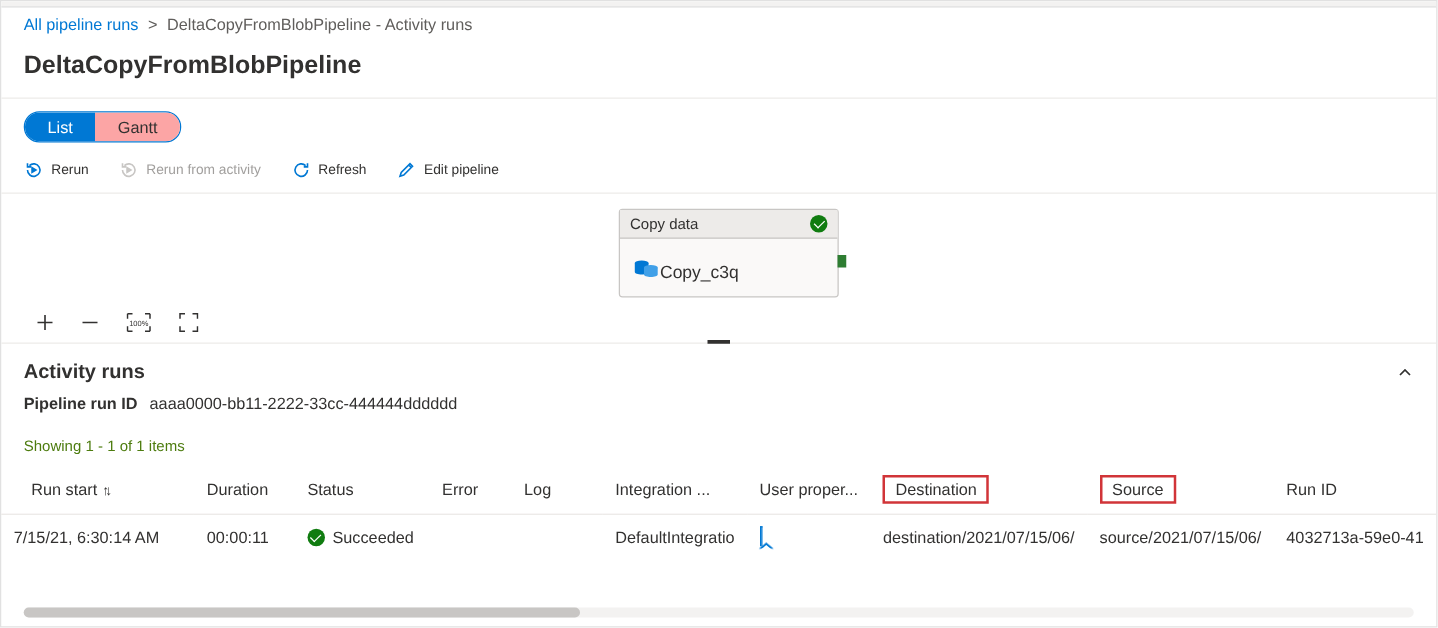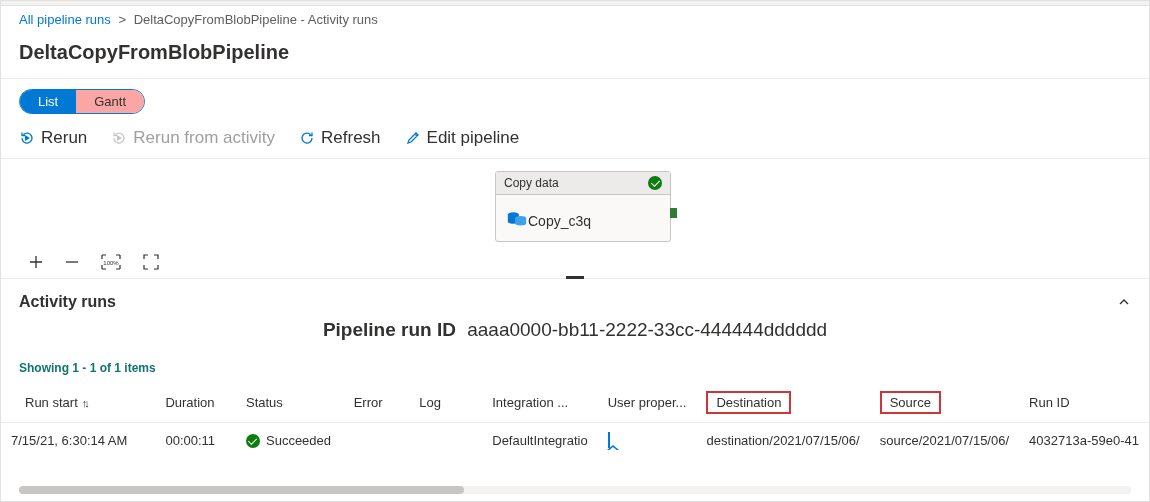--- a/index.html
+++ b/index.html
@@ -48,21 +48,21 @@
     display: flex;
     gap: 24px;
     padding: 6px 18px 10px;
     align-items: center;
     border-bottom: 1px solid #edebe9;
   }
   .toolbar-item {
     display: flex;
     align-items: center;
     gap: 6px;
-    font-size: 17px;
+    font-size: 11px;
     cursor: pointer;
     color: #323130;
     justify-content: space-between;
   }
   .toolbar-item.disabled { color: #a19f9d; cursor: default; }
   .toolbar-item svg { flex-shrink: 0; }
 
   .canvas {
     height: 120px;
     position: relative;
@@ -120,39 +120,38 @@
 
   .section-header {
     display: flex;
     justify-content: space-between;
     align-items: center;
     padding: 14px 18px 6px;
   }
   .section-header h2 { font-size: 16px; font-weight: 600; }
   .runid-row {
     padding: 2px 18px 12px;
-    font-size: 19px;
-    text-align: center;
+    font-size: 13px;
   }
   .runid-row .lbl { font-weight: 600; margin-right: 6px; }
 
   .filter-row {
     padding: 6px 18px;
     border-top: 1px solid #edebe9;
     border-bottom: 1px solid #edebe9;
   }
   .filter-pill {
     display: inline-flex;
     align-items: center;
     gap: 8px;
     font-size: 13px;
     cursor: pointer;
     padding: 4px 0;
   }
-  .count-row { padding: 8px 18px; font-size: 12px; color: #0f766e; font-weight: bold; }
+  .count-row { padding: 8px 18px; font-size: 12px; color: #4d7c0f; }
 
   .table { width: 100%; border-collapse: collapse; }
   .table th {
     text-align: left;
     font-weight: 400;
     font-size: 13px;
     color: #323130;
     padding: 8px 10px 8px;
     border-bottom: 1px solid #edebe9;
     white-space: nowrap;

